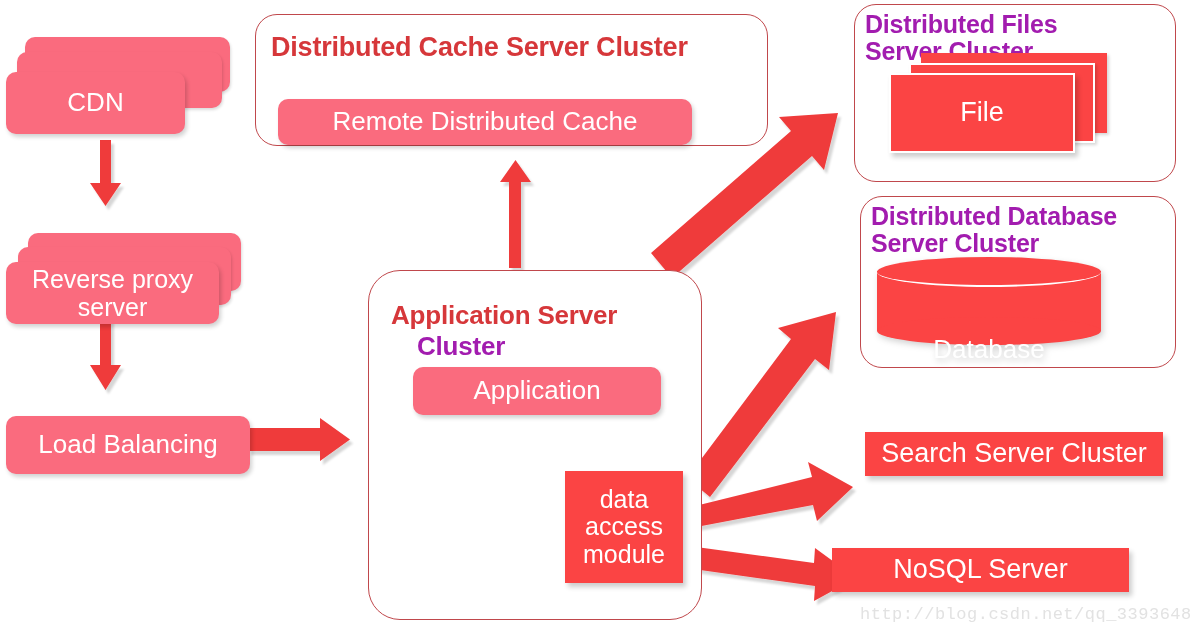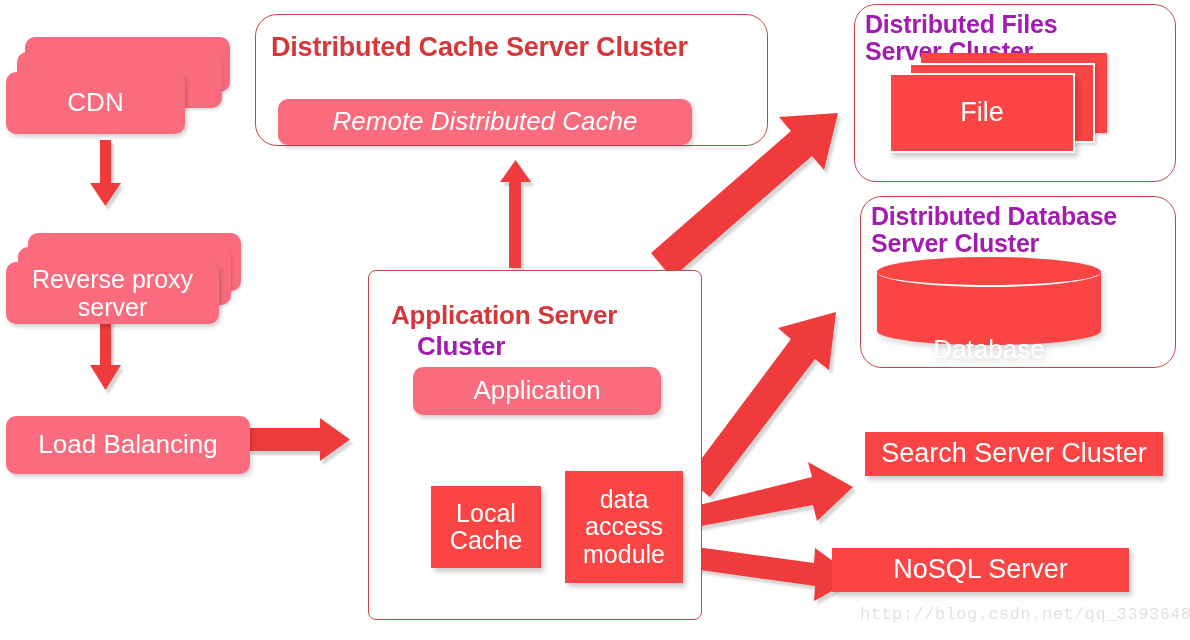--- a/index.html
+++ b/index.html
@@ -166,38 +166,34 @@
     <span style="white-space:pre-line;">Reverse proxy
 server</span>
   </div>
 
   <div class="abs pill" style="left:6px;top:416px;width:244px;height:58px;">
     <span>Load Balancing</span>
   </div>
 
   <div class="abs cluster" style="left:255px;top:14px;width:513px;height:132px;">
     <div class="cluster-title t-dark" style="left:15px;top:18px;font-size:27px;">Distributed Cache Server Cluster</div>
-    <div class="abs pill" style="left:22px;top:84px;width:414px;height:46px;font-size:26px;font-style:italic;">
+    <div class="abs pill" style="left:22px;top:84px;width:414px;height:46px;font-size:26px;">
       <span>Remote Distributed Cache</span>
     </div>
   </div>
 
-  <div class="abs cluster" style="left:368px;top:270px;width:334px;height:350px;border-radius:8px;">
+  <div class="abs cluster" style="left:368px;top:270px;width:334px;height:350px;border-radius:32px;">
 
     <div class="cluster-title t-dark" style="left:22px;top:31px;font-size:26px;">Application Server</div>
     <div class="cluster-title t-light" style="left:48px;top:62px;font-size:26px;">Cluster</div>
 
     <div class="abs pill" style="left:44px;top:96px;width:248px;height:48px;font-size:26px;">
       <span>Application</span>
     </div>
 
-    <div class="abs redbox" style="left:62px;top:215px;width:110px;height:82px;font-size:25px;">
-      <span style="white-space:pre-line;">Local
-Cache</span>
-    </div>
 
     <div class="abs redbox" style="left:196px;top:200px;width:118px;height:112px;font-size:25px;">
       <span style="white-space:pre-line;">data
 access
 module</span>
     </div>
   </div>
 
   <div class="abs cluster" style="left:854px;top:4px;width:322px;height:178px;">
     <div class="cluster-title t-light" style="left:10px;top:6px;font-size:25px;">Distributed Files

